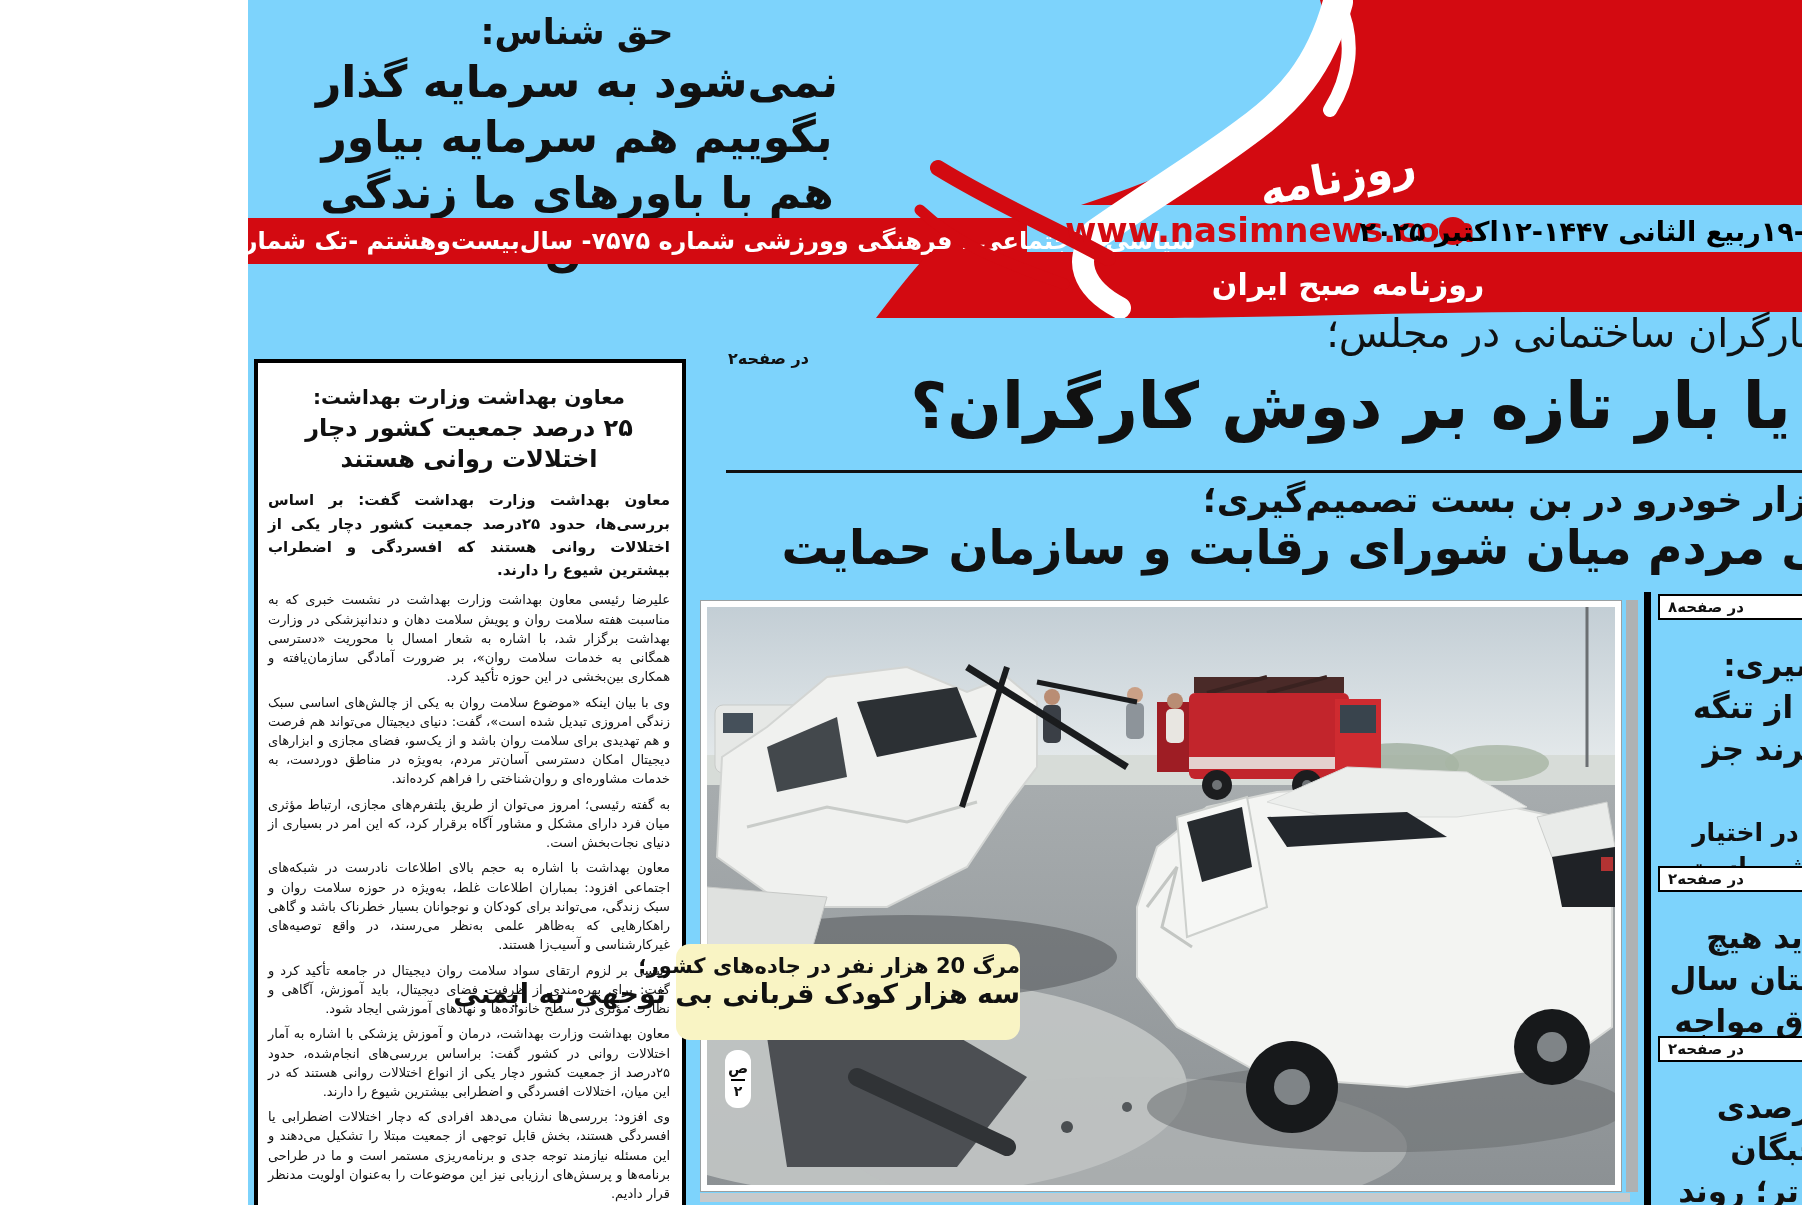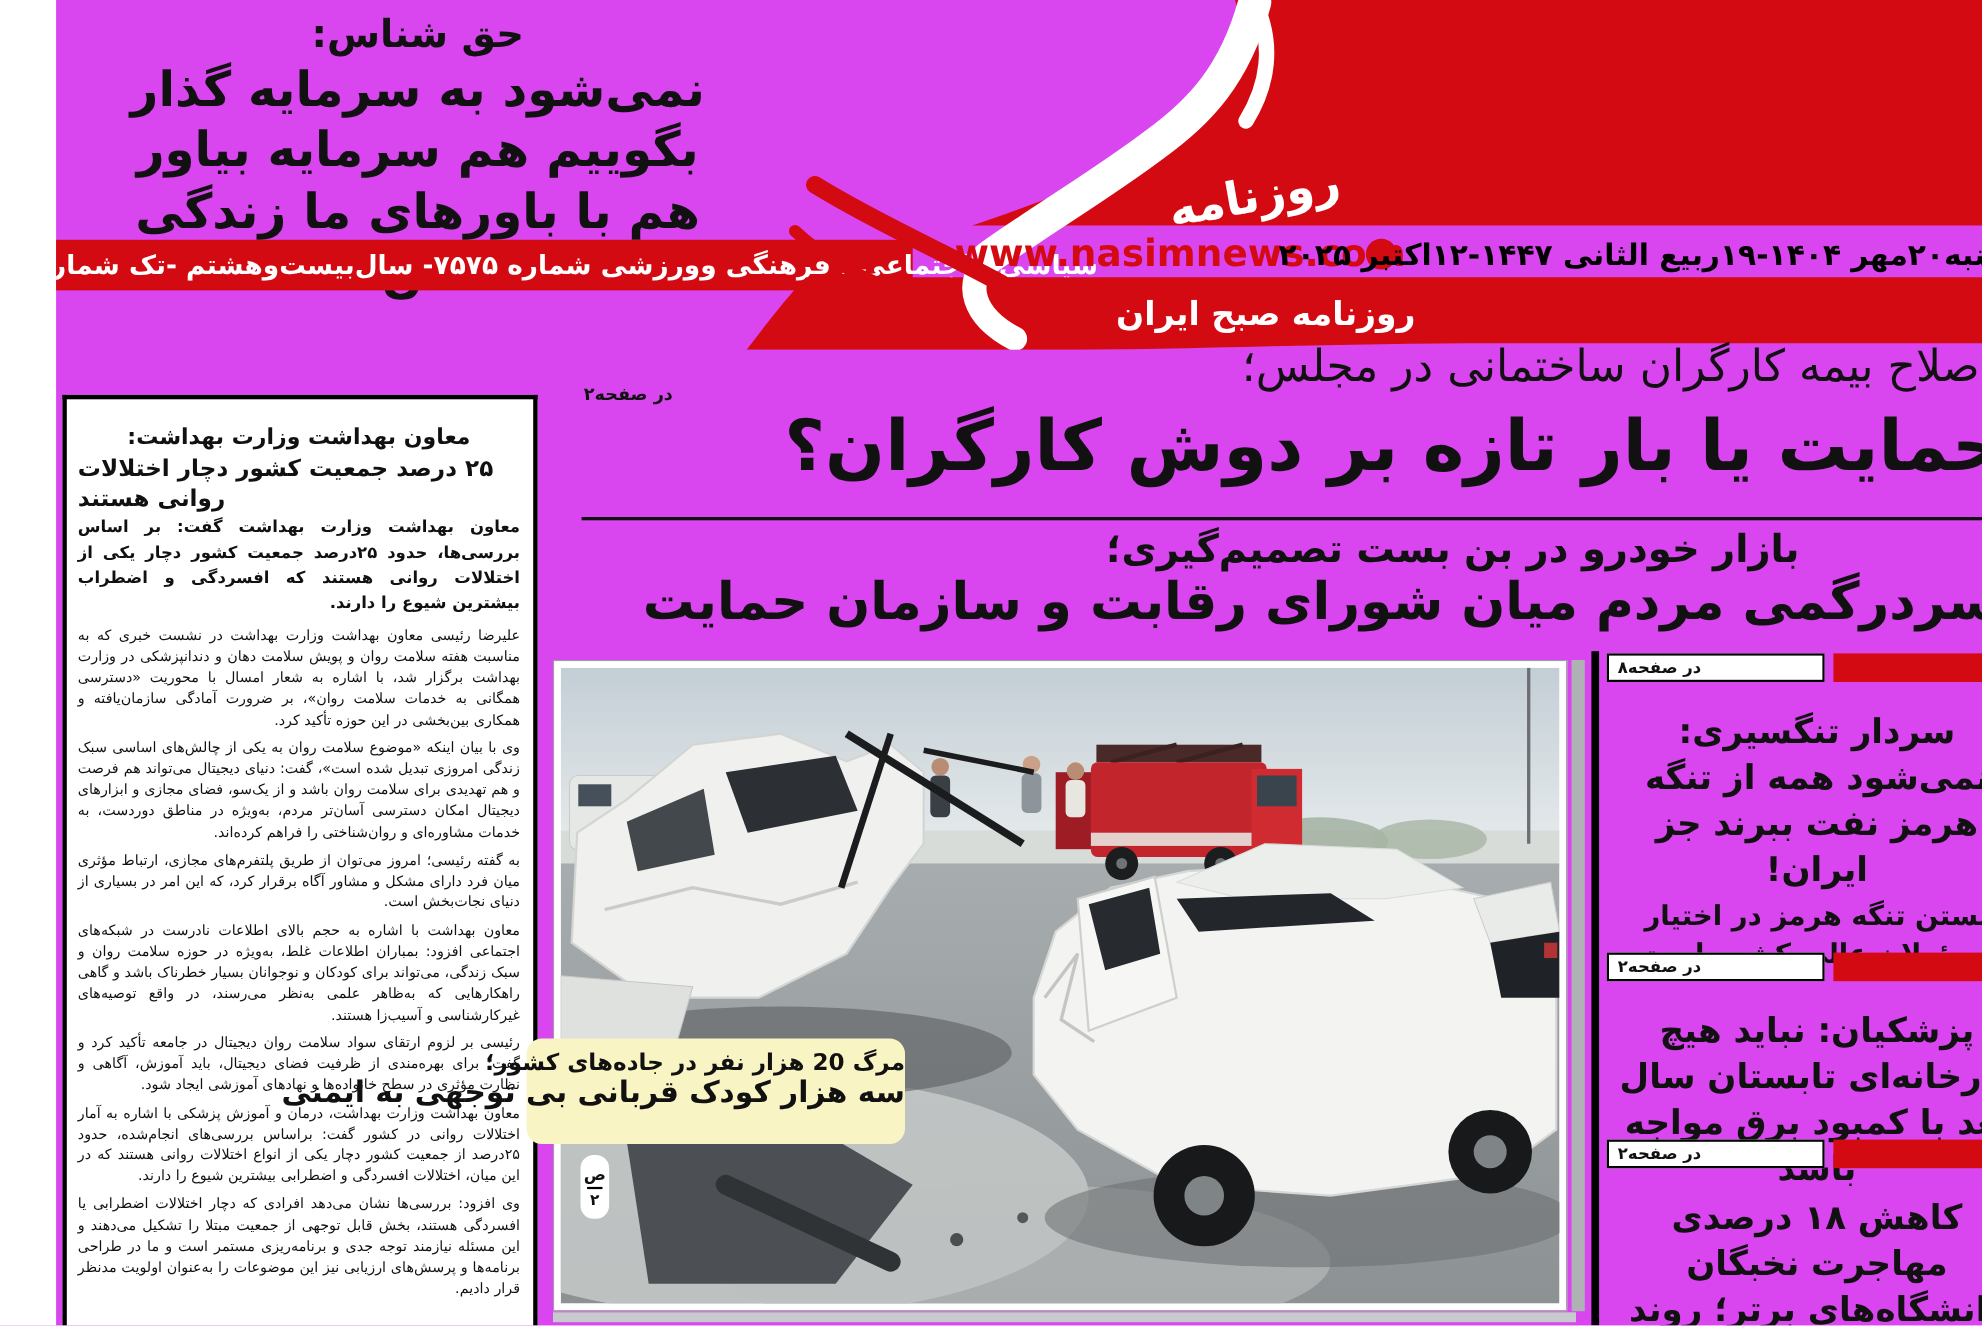--- a/index.html
+++ b/index.html
@@ -1,16 +1,16 @@
 <!DOCTYPE html>
 <html dir="rtl" lang="fa"><head>
 <meta charset="utf-8">
 <style>
   html,body{margin:0;padding:0;background:#fff;}
-  .page{position:relative;width:1751px;height:1205px;background:#d946ef;overflow:hidden;
+  .page{position:relative;width:1554px;height:1205px;background:#7dd3fc;overflow:hidden;
         font-family:"DejaVu Sans",sans-serif;direction:rtl;color:#111;}
   .abs{position:absolute;}
 
   
   .quote-block{left:36px;top:12px;width:586px;text-align:center;}
   .quote-attrib{font-size:35px;font-weight:900;margin-bottom:2px;}
   .quote-line{font-size:44px;font-weight:900;line-height:1.26;letter-spacing:-1px;}
   .quote-pageref{left:52px;top:222px;font-size:17px;font-weight:bold;}
 
   
@@ -29,22 +29,22 @@
   .second-kicker{left:740px;top:480px;width:1060px;text-align:center;
                  font-size:35px;font-weight:900;letter-spacing:-1px;}
   .second-headline{left:520px;top:520px;width:1260px;text-align:center;
                    font-size:47px;font-weight:900;letter-spacing:-1px;}
   .second-pageref{left:452px;top:636px;font-size:16px;font-weight:bold;}
 
   
   .article-box{left:6px;top:359px;width:432px;height:861px;border:4px solid #000;border-bottom:none;
                box-sizing:border-box;padding:16px 12px 0 10px;overflow:hidden;background:#fff;}
   .article-kicker{text-align:center;font-size:20px;font-weight:bold;margin:6px 0 4px;}
-  .article-headline{text-align:left;font-size:21px;font-weight:900;line-height:1.3;
-                    letter-spacing:-1px;margin-bottom:0;}
+  .article-headline{text-align:center;font-size:24px;font-weight:900;line-height:1.3;
+                    letter-spacing:-1px;margin-bottom:14px;}
   .article-lead{font-size:15px;font-weight:bold;text-align:justify;line-height:1.55;margin-bottom:8px;}
   .article-body p{font-size:13px;text-align:justify;line-height:1.48;margin:0 0 6px;}
 
   
   .photo-frame{left:452px;top:600px;width:922px;height:592px;background:#fff;
                border:1px solid #9aa0a2;box-sizing:border-box;padding:6px;}
   .photo-frame svg{display:block;width:908px;height:578px;}
   .photo-caption{left:428px;top:944px;width:344px;height:96px;background:#f9f4c4;
                  border-radius:14px;z-index:6;text-align:center;box-sizing:border-box;
                  padding-top:10px;}

